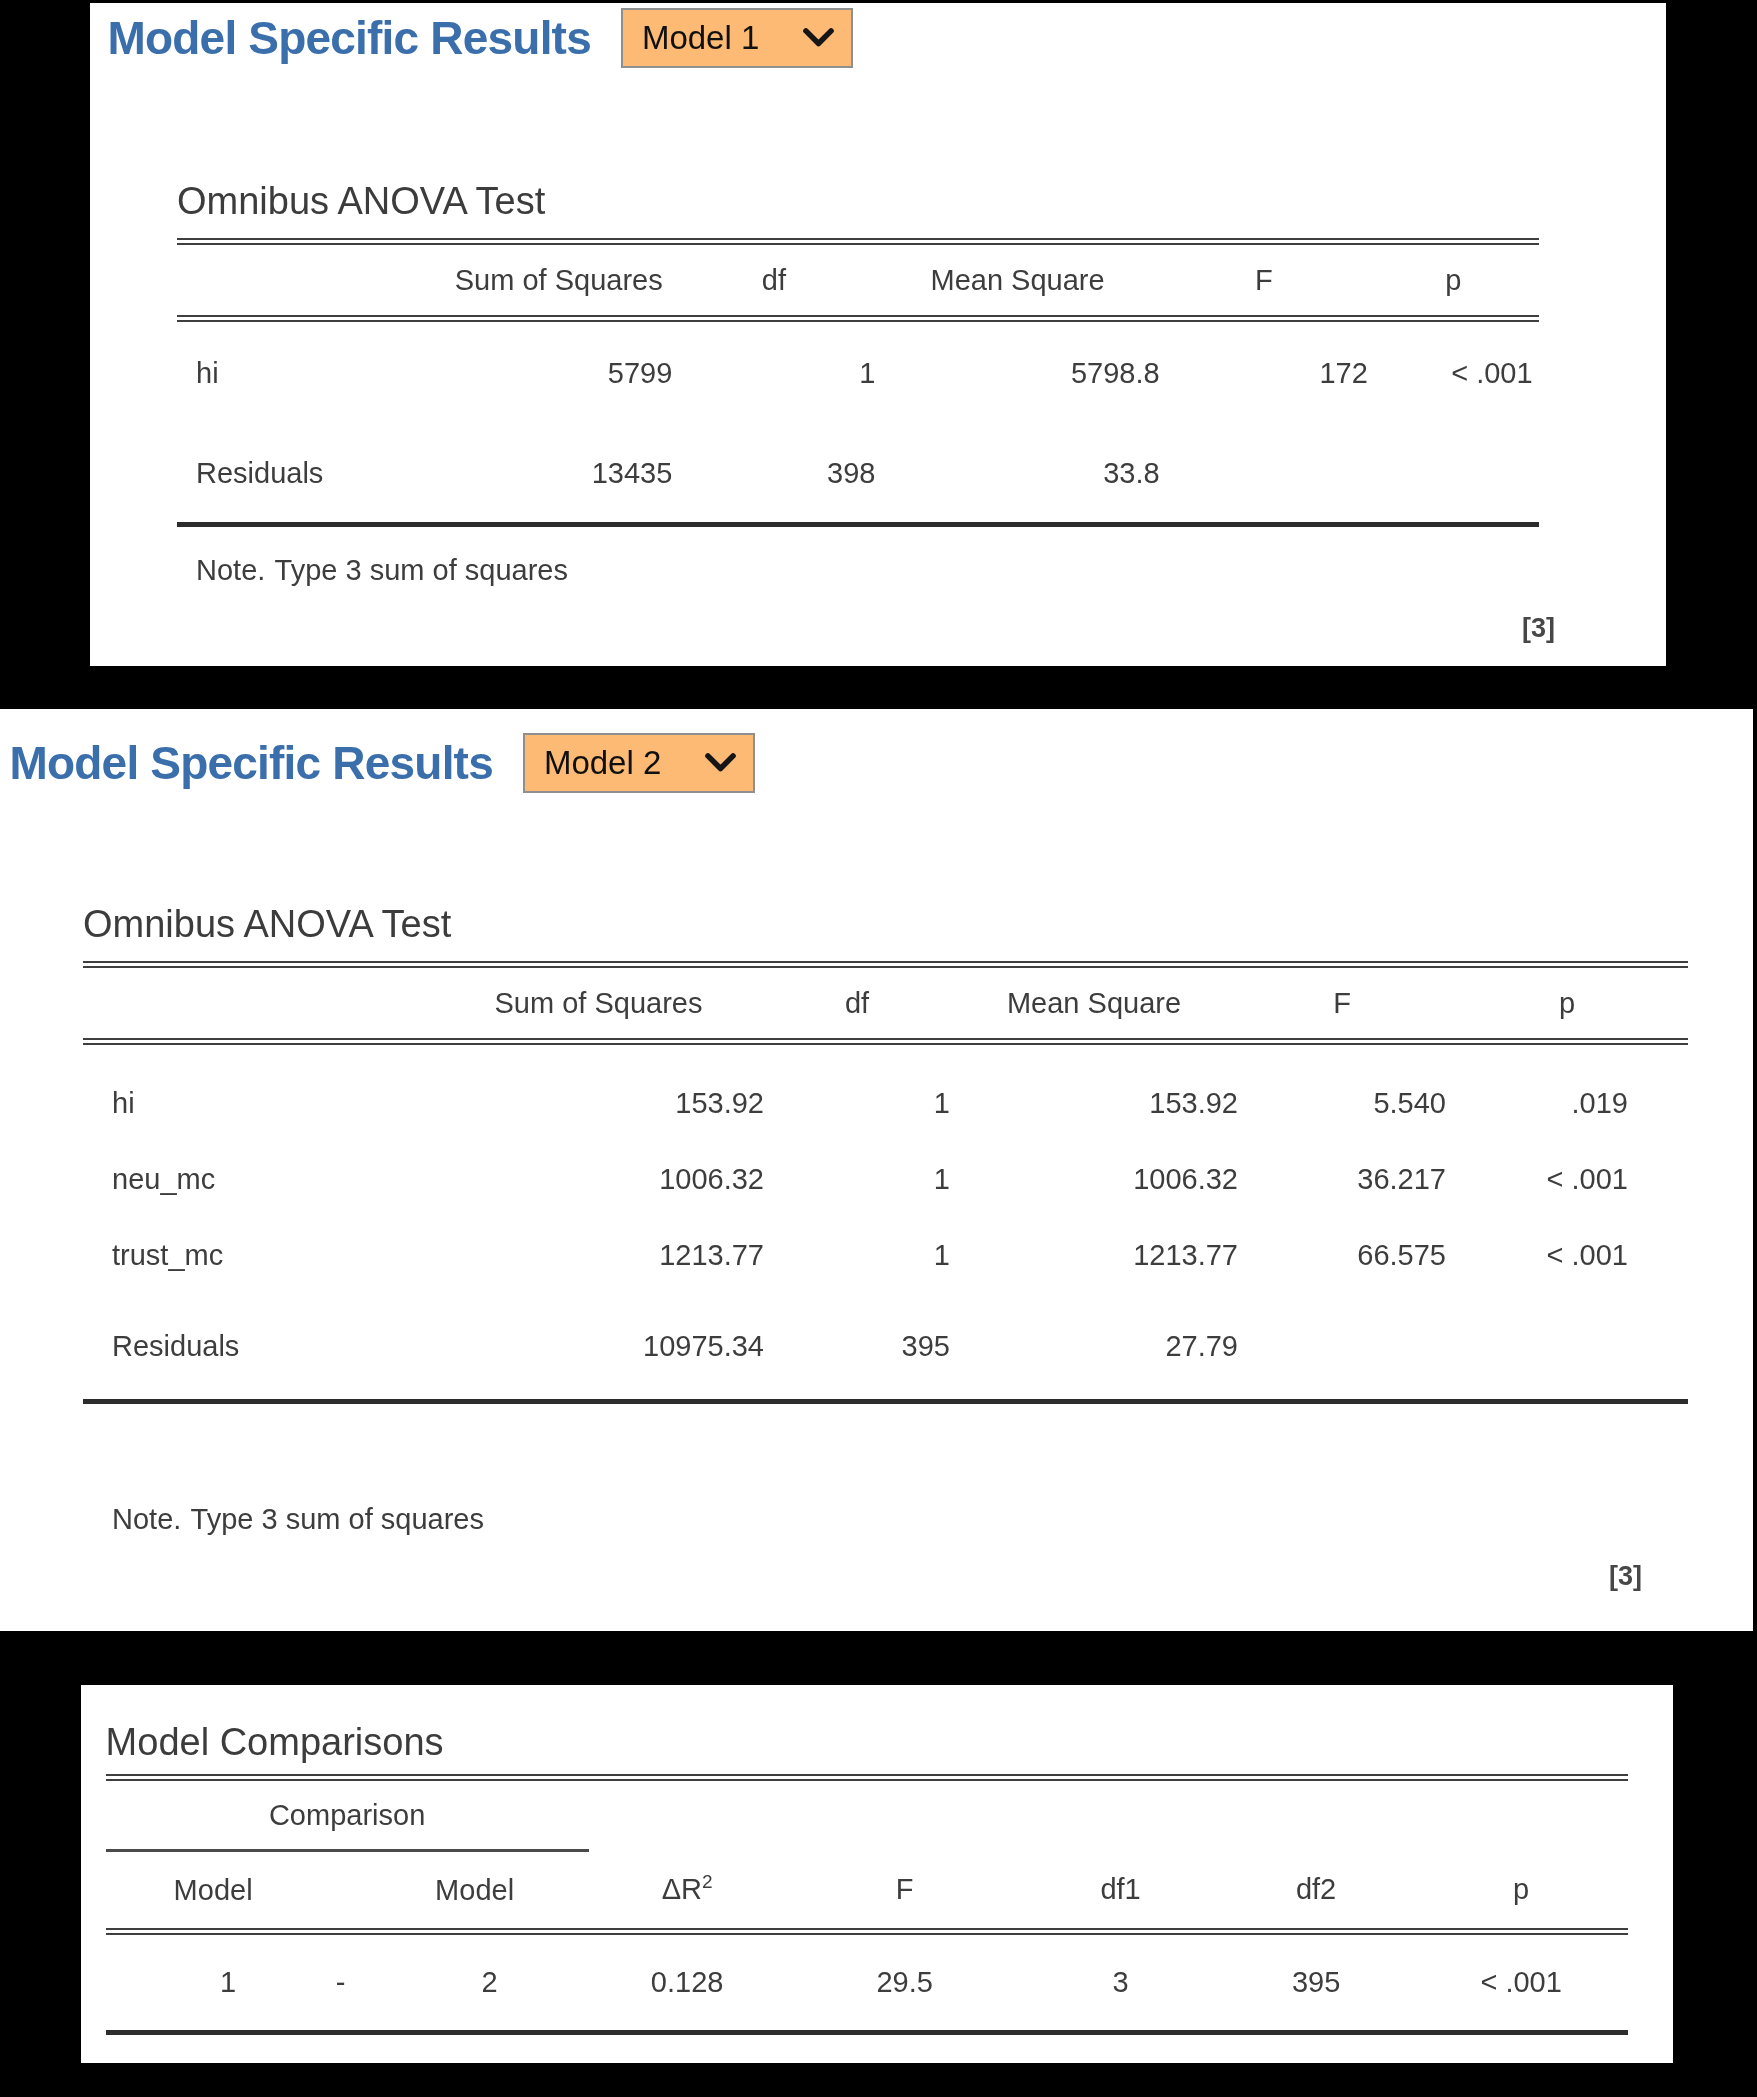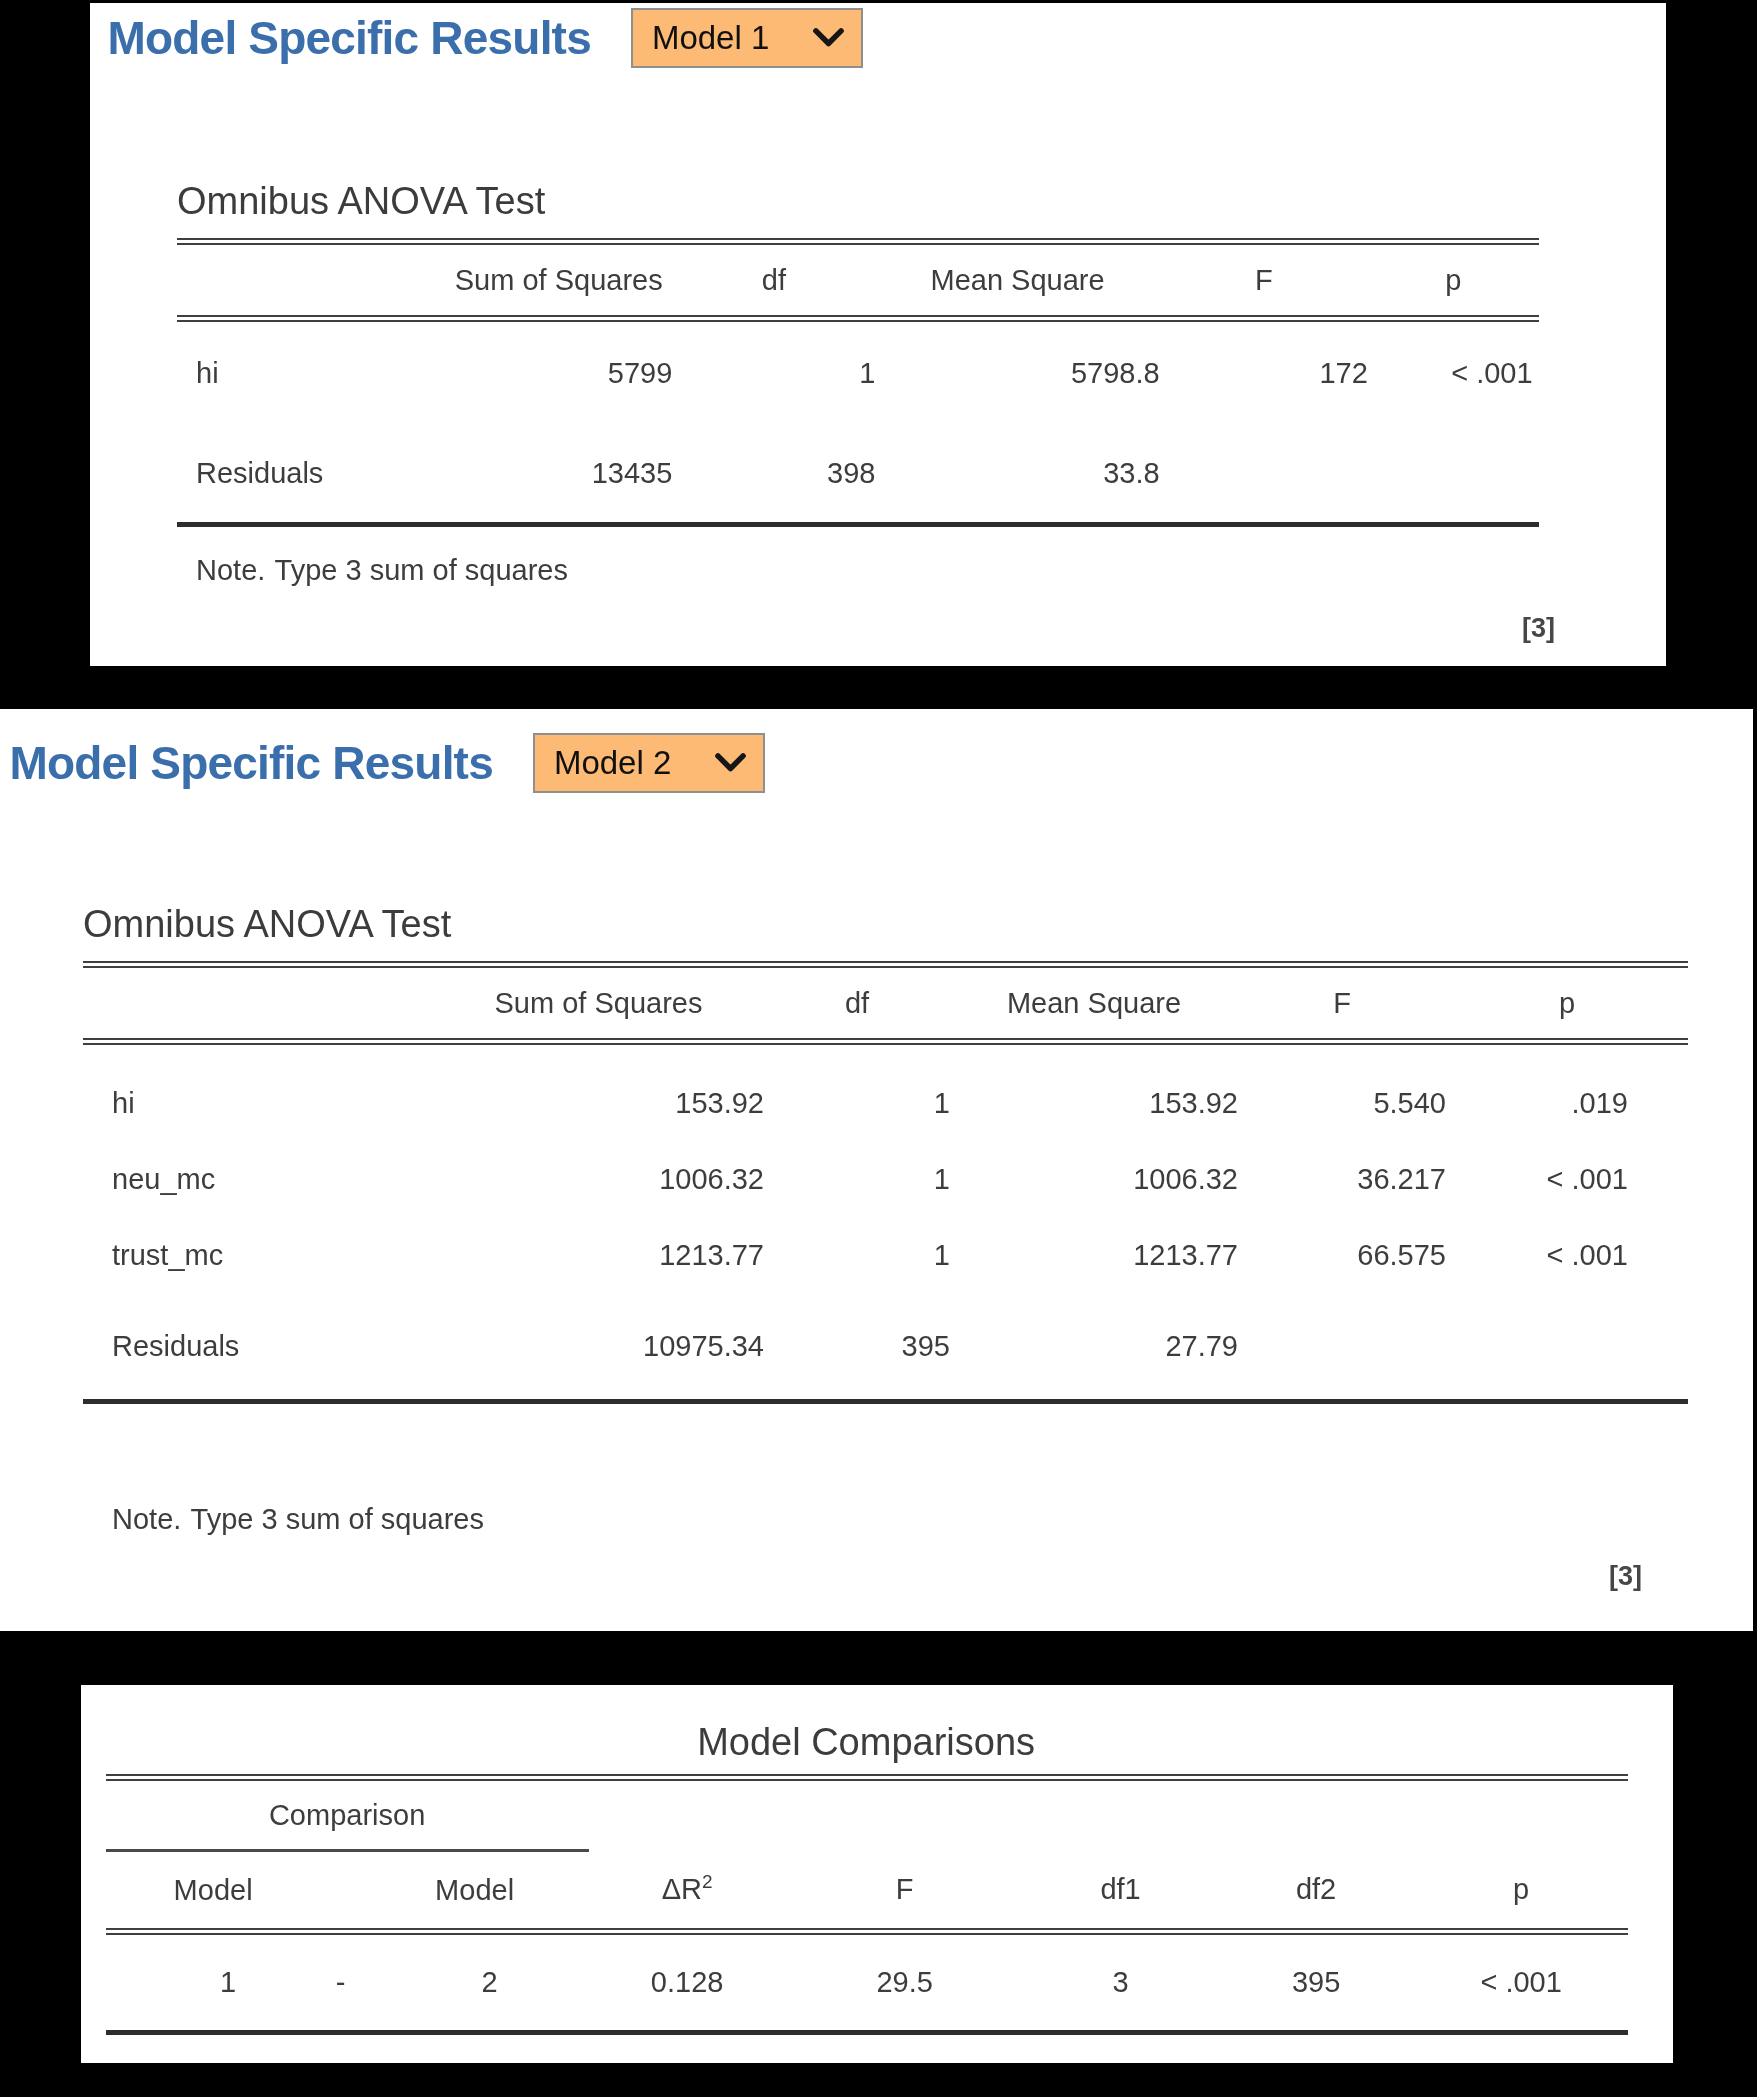--- a/index.html
+++ b/index.html
@@ -17,21 +17,21 @@
     background: #ffffff;
   }
   #panel1 { left: 90px; top: 3.2px;    width: 1576px; height: 663px; }
   #panel2 { left: 0px;   top: 709px;  width: 1753px; height: 922px; }
   #panel3 { left: 81px; top: 1685px; width: 1592px; height: 378px; }
 
   .heading-row {
     position: absolute;
     display: flex;
     align-items: center;
-    gap: 40px;
+    gap: 30px;
     height: 64px;
   }
   #panel1 .heading-row { left: 17.5px; top: 3.2px; }
   #panel2 .heading-row { left: 9.5px; top: 22px; }
   .heading {
     font-size: 46px;
     font-weight: 700;
     color: #3a6fac;
     letter-spacing: -0.8px;
     white-space: nowrap;
@@ -57,21 +57,21 @@
   #panel1 .tblwrap { left: 87px; top: 181px; width: 1362px; }
   #panel2 .tblwrap { left: 83px; top: 198px; width: 1604px; }
   #panel3 .tblwrap { left: 24.6px;  top: 40px;  width: 1521px; }
 
   .tbl-caption {
     font-size: 38px;
     color: #3c3c3c;
     line-height: 35px;
     white-space: nowrap;
   }
-  #panel3 .tbl-caption { padding-left: 0px; text-align: center; }
+  #panel3 .tbl-caption { padding-left: 0px; }
 
   table.jmv {
     border-collapse: collapse;
     table-layout: fixed;
     width: 100%;
     margin-top: 19px;
     border-top: 7.2px double #3f3f3f;
     font-size: 29px;
     color: #3d3d3d;
   }

